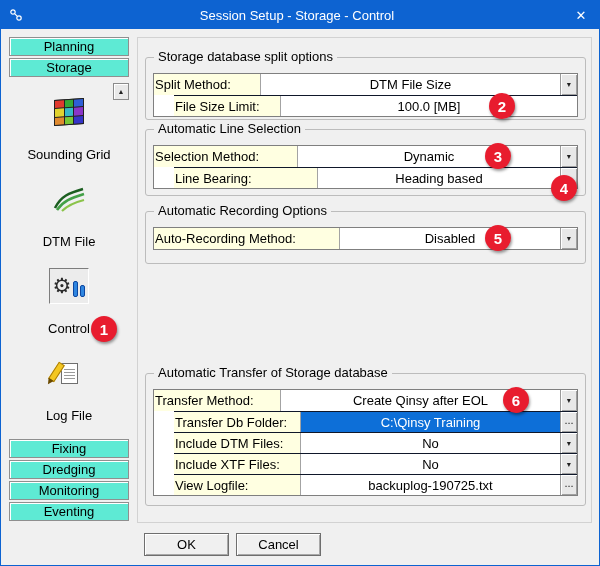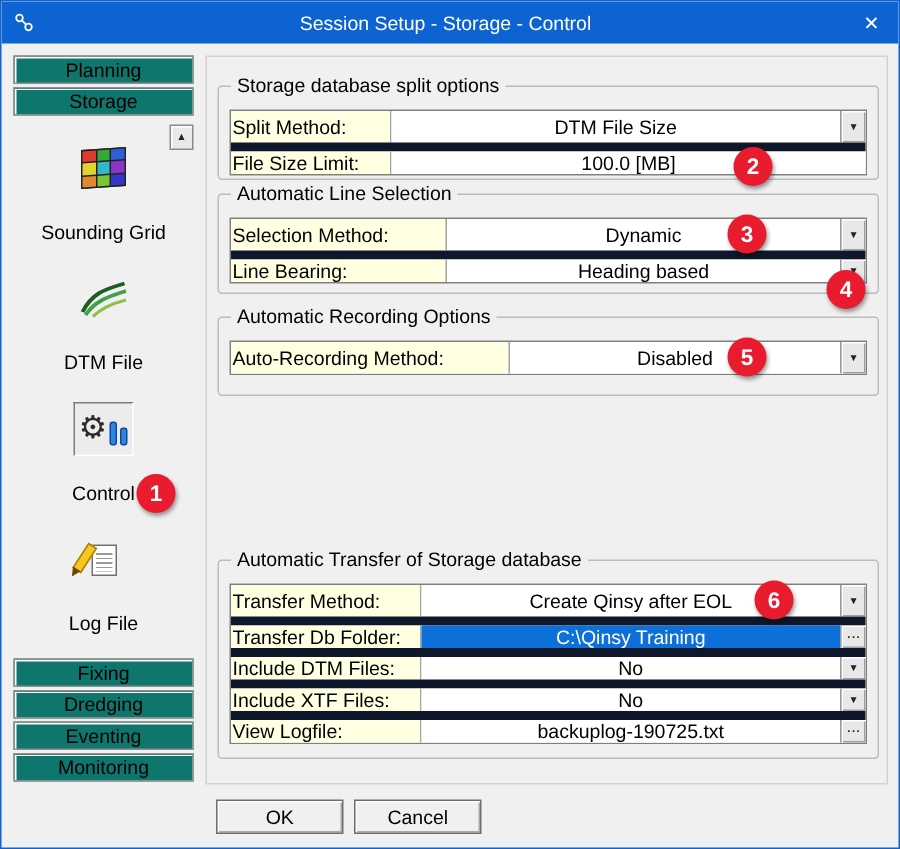--- a/index.html
+++ b/index.html
@@ -7,21 +7,21 @@
   .dialog { position:relative; width:600px; height:566px; background:#f0f0f0; border:1px solid #0d63d1; overflow:hidden; font-size:13px; color:#000; }
 
   
   .titlebar { height:28px; background:#0d63d1; color:#fff; display:flex; align-items:center; padding-left:8px; }
   .ticon { display:flex; margin-right:8px; }
   .title-text { flex:1; font-size:13px;text-align:center; }
   .close-btn { width:36px; height:28px; display:flex; align-items:center; justify-content:center; font-size:13px; }
 
   
   .sidebar { position:absolute; left:8px; top:36px; width:120px; bottom:42px; display:flex; flex-direction:column; }
-  .tab { height:20px; margin-bottom:2px; background:#0f766e; border:1px solid #8f8f8f; box-shadow:inset 1px 1px 0 #fff; font-size:13px; text-align:center; line-height:17px; width:100%; }
+  .tab { height:20px; margin-bottom:2px; background:#5eead4; border:1px solid #8f8f8f; box-shadow:inset 1px 1px 0 #fff; font-size:13px; text-align:center; line-height:17px; width:100%; }
   .icon-area { flex:1; position:relative; padding-top:12px; }
   .scrollup { position:absolute; top:4px; right:0; width:16px; height:17px; background:#e9e9e9; border:1px solid #8b8b8b; box-shadow:inset 1px 1px 0 #fff; display:flex; align-items:center; justify-content:center; font-size:7px; color:#222; padding:0; }
   .icon-item { position:relative; display:flex; flex-direction:column; align-items:center; margin-bottom:13px; padding:3px 0; }
   .icon-wrap { width:40px; height:36px; display:flex; align-items:center; justify-content:center; border:1px solid transparent; }
   .icon-item.selected .icon-wrap { border-color:#7d7d7d #ffffff #ffffff #7d7d7d; background:#ececec; }
   .icon-label { font-size:13px; margin-top:17px; }
 
   
   .sg-grid { width:30px; height:26px; display:grid; grid-template-columns:repeat(3,1fr); grid-template-rows:repeat(3,1fr); gap:1px; background:#222; border:1px solid #222; transform:skewY(-4deg); }
   .sg-grid i { display:block; }
@@ -42,21 +42,21 @@
   
   .main { position:absolute; left:136px; top:36px; right:7px; bottom:42px; background:#f0f0f0; border:1px solid #d2d2d2; }
   .group { position:absolute; left:7px; right:5px; border:1px solid #bcbcbc; border-radius:3px; }
   .group-title { position:absolute; top:-9px; left:8px; background:#f0f0f0; padding:0 4px; font-size:13px; }
   .g0 { top:19px; height:63px; }
   .g1 { top:91px; height:67px; }
   .g2 { top:173px; height:53px; }
   .g3 { top:335px; height:133px; }
   .rows { position:absolute; left:7px; right:7px; top:15px; border:1px solid #7f7f7f; background:#fff; }
   .row { display:flex; height:21px; position:relative; background:#fff; }
-  .row + .row { border-top:6px solid #0f172a; }
+  .row + .row { border-top:1px solid #0f172a;margin-left:20px; }
   .cell-label { background:#ffffe1; border-right:1px solid #a3a3a3; display:flex; align-items:center; padding-left:1px; font-size:13px; flex:0 0 auto; }
   .g0 .cell-label { width:107px; }
   .g1 .cell-label { width:144px; }
   .g2 .cell-label { width:186px; }
   .g3 .cell-label { width:127px; }
   .cell-value { flex:1; display:flex; align-items:center; justify-content:center; font-size:13px; background:#fff; overflow:hidden; }
   .cell-value.sel { background:#0d6fd8; color:#ffffff; }
   .dropbtn, .dotbtn { width:17px; flex:0 0 17px; border:none; border-left:1px solid #9a9a9a; background:#e8e8e8; box-shadow:inset 1px 1px 0 #fff, inset -1px -1px 0 #9f9f9f; display:flex; align-items:center; justify-content:center; color:#222; padding:0; }
   .dropbtn span { font-size:8px; transform:scale(.85); }
   .dotbtn span { font-size:11px; line-height:6px; padding-bottom:5px; }
@@ -144,22 +144,22 @@
               <span class="lines"></span>
               <span class="pencil"></span>
             </span>
         </span>
         <span class="icon-label">Log File</span>
       </div>
     </div>
 
     <button class="tab">Fixing</button>
     <button class="tab">Dredging</button>
+    <button class="tab">Monitoring</button>
     <button class="tab">Eventing</button>
-    <button class="tab">Monitoring</button>
   </div>
 
   <div class="main">
 
     <fieldset class="group g0">
       <span class="group-title">Storage database split options</span>
       <div class="rows">
         <div class="row">
           <div class="cell-label">Split Method:</div>
           <div class="cell-value">DTM File Size</div>

